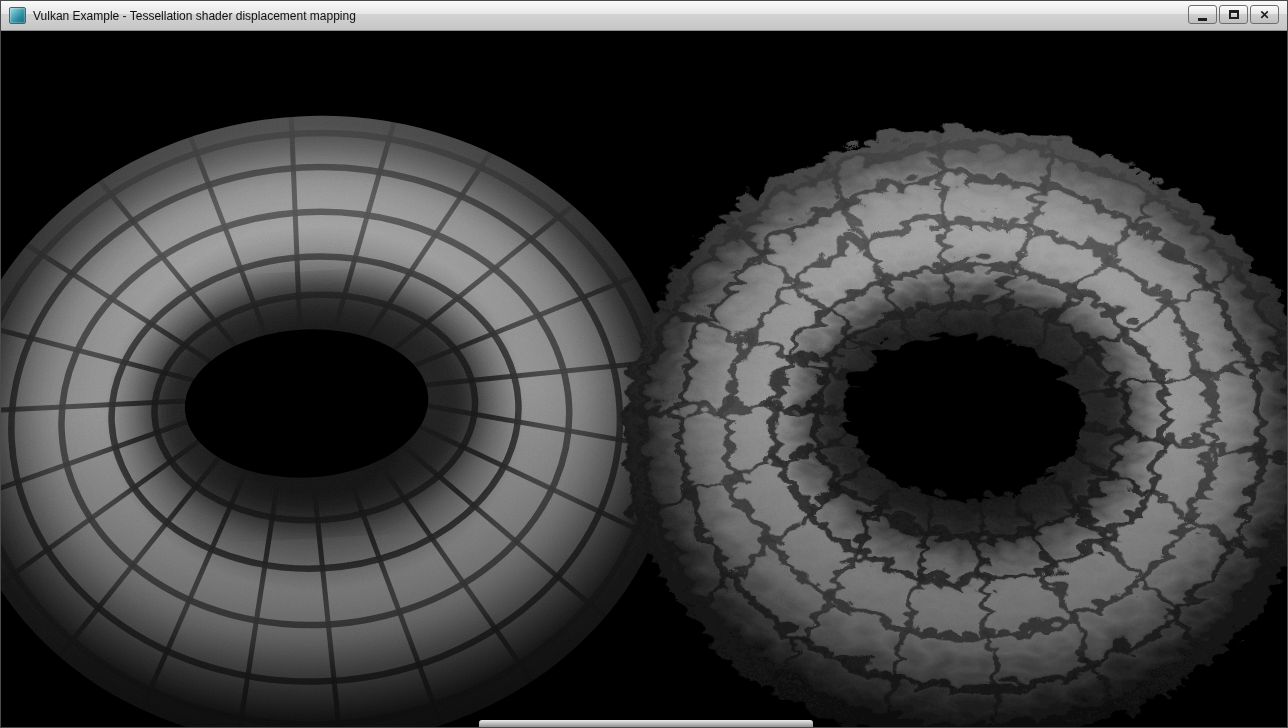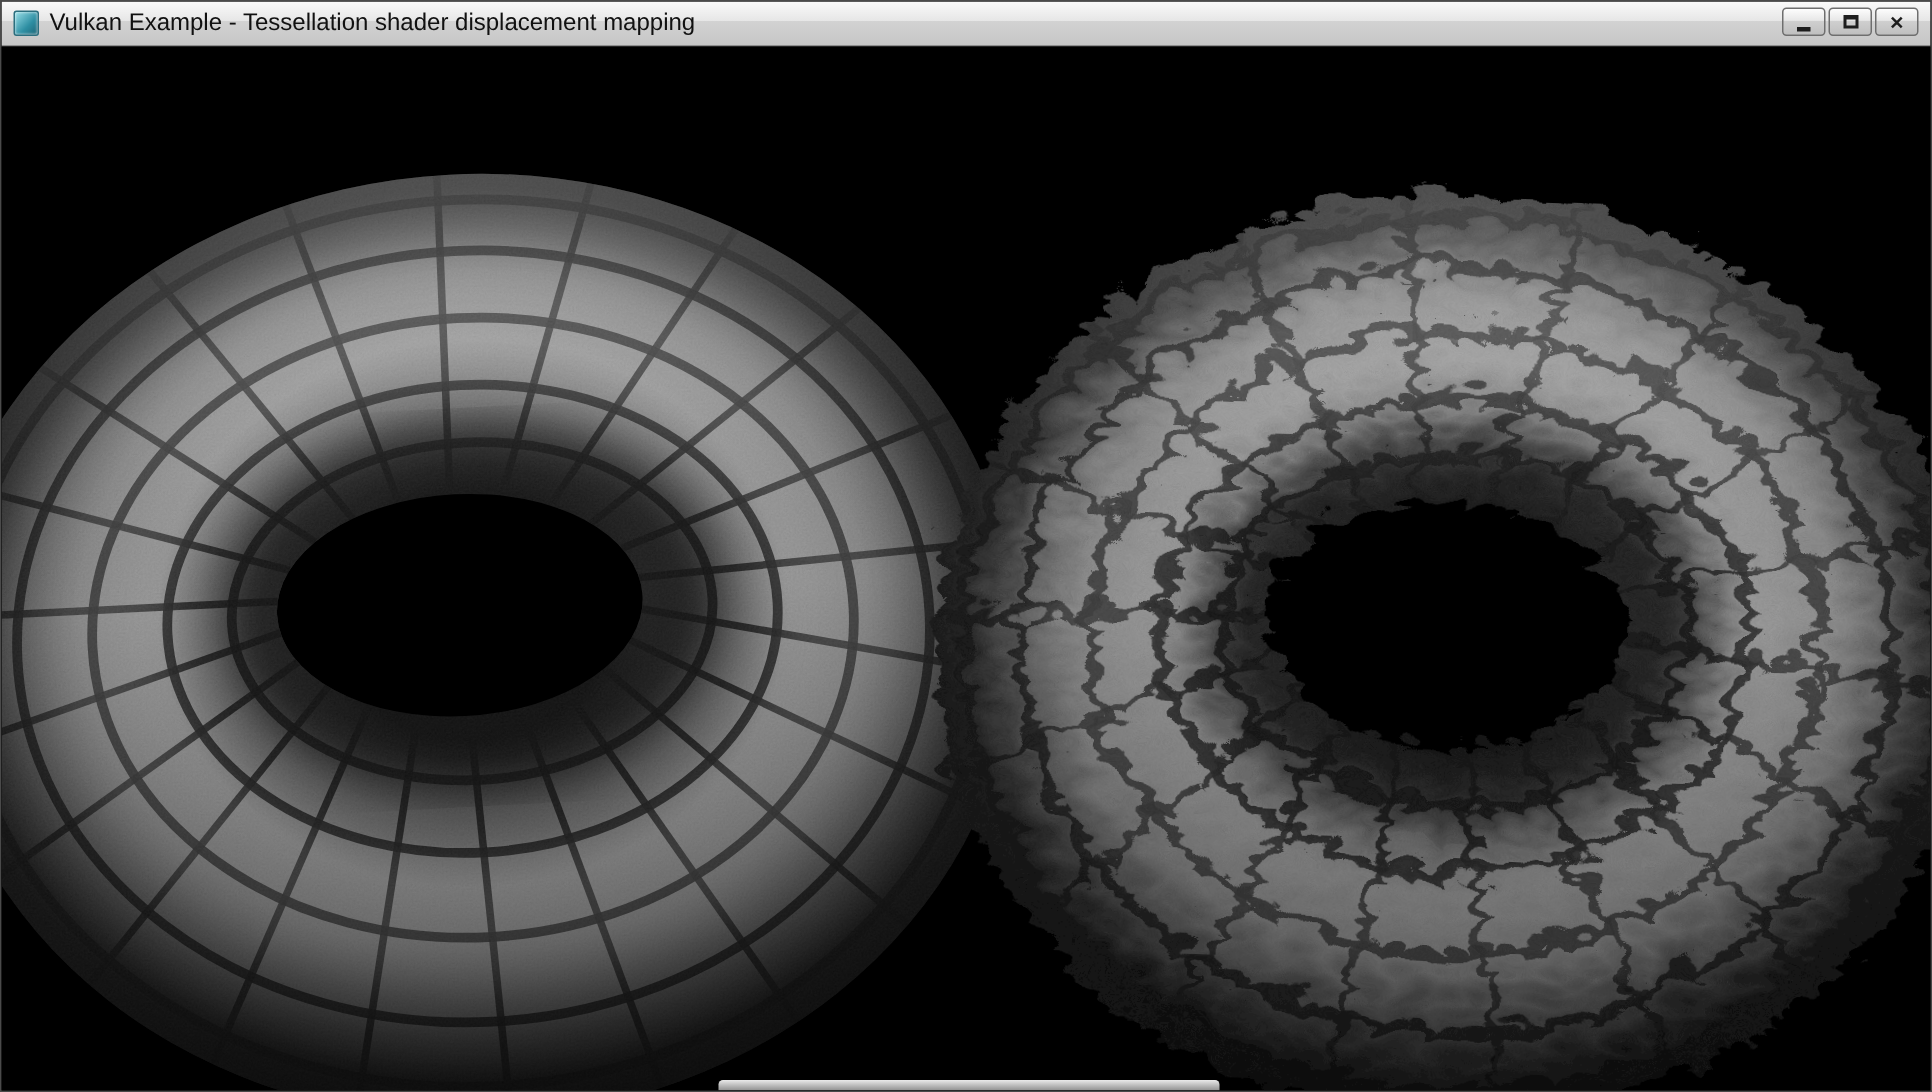--- a/index.html
+++ b/index.html
@@ -1,19 +1,19 @@
 <!DOCTYPE html>
 <html><head>
 <meta charset="utf-8">
 <style>
   html,body{margin:0;padding:0;background:#1a1a1a;font-family:"Liberation Sans",sans-serif;}
   .window{width:1288px;height:728px;position:relative;background:#000;border:1px solid #4a4a4a;box-sizing:border-box;overflow:hidden;}
   .titlebar{height:30px;background:linear-gradient(#fafafa,#e6e6e6 45%,#d2d2d2 46%,#c6c6c6);display:flex;align-items:center;padding:0 8px;border-bottom:1px solid #8e8e8e;position:relative;box-sizing:border-box;}
   .app-icon{width:15px;height:15px;margin-right:7px;border:1px solid #2b6e7e;border-radius:2px;background:linear-gradient(135deg,#9adfe8,#2e8fa3 60%,#1c6475);box-shadow:inset 0 0 2px rgba(255,255,255,.85);flex:0 0 auto;}
-  .title{font-size:16px;color:#111;white-space:nowrap;}
+  .title{font-size:12px;color:#111;white-space:nowrap;}
   .caption-buttons{position:absolute;top:4px;right:8px;display:flex;}
   .cap-btn{width:29px;height:19px;margin-left:2px;border:1px solid #6e6e6e;border-radius:3px;background:linear-gradient(#fdfdfd,#e7e7e7 45%,#d0d0d0 46%,#bfbfbf);display:flex;align-items:center;justify-content:center;cursor:pointer;box-sizing:border-box;}
   .glyph-min{width:9px;height:3px;background:#1d1d1d;margin-top:9px;}
   .glyph-max{width:10px;height:9px;border:2px solid #1d1d1d;border-top-width:3px;box-sizing:border-box;}
   .glyph-close{font-size:12px;font-weight:bold;color:#1d1d1d;line-height:1;}
   .client{position:relative;width:100%;height:696px;background:#000;overflow:hidden;}
   .client svg{display:block;}
   .bottom-frame{position:absolute;bottom:0;left:478px;width:334px;height:7px;background:linear-gradient(#f6f6f6,#989898);border-radius:3px 3px 0 0;opacity:.95;}
 </style>
 </head>

